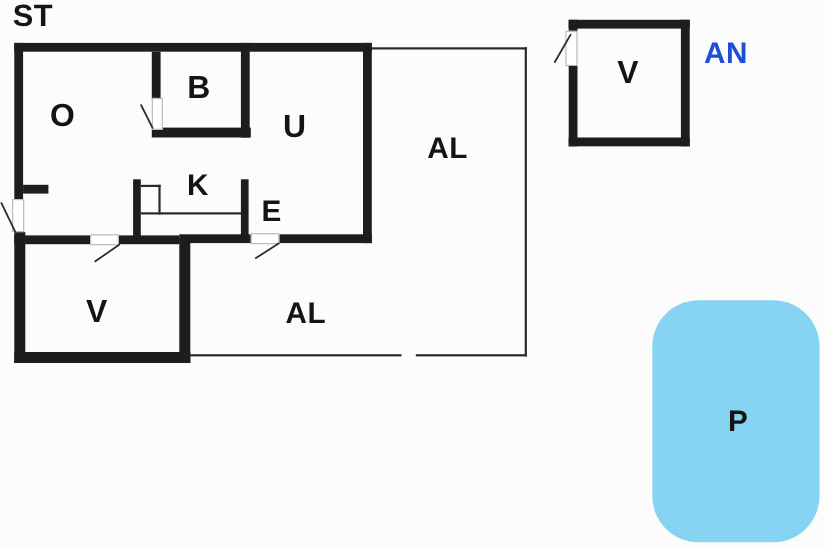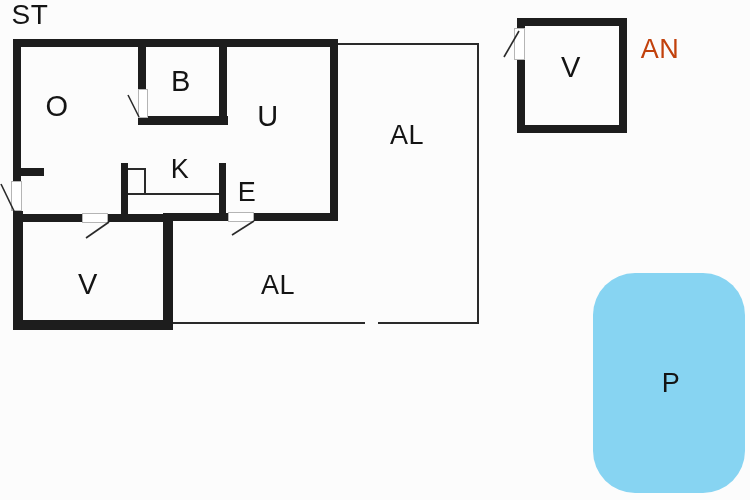--- a/index.html
+++ b/index.html
@@ -7,20 +7,21 @@
     padding:0;
     background:#ffffff;
     font-family:"Liberation Sans", sans-serif;
   }
   #canvas{
     position:relative;
     width:750px;
     height:500px;
     overflow:hidden;
     background:#fcfcfc;
+    font-weight:bold;
   }
   .wall{
     position:absolute;
     background:#1d1d1d;
   }
   .thin{
     position:absolute;
     background:#222222;
   }
   .leaf{
@@ -94,15 +95,15 @@
     <div class="room-label" style="left: 30px; top: 15px; font-size: 28px; color: rgb(20, 20, 20);">ST</div>
     <div class="room-label" style="left: 57px; top: 106px; font-size: 29px; color: rgb(20, 20, 20);">O</div>
     <div class="room-label" style="left: 181px; top: 81px; font-size: 29px; color: rgb(20, 20, 20);">B</div>
     <div class="room-label" style="left: 268px; top: 116px; font-size: 29px; color: rgb(20, 20, 20);">U</div>
     <div class="room-label" style="left: 180px; top: 169px; font-size: 27px; color: rgb(20, 20, 20);">K</div>
     <div class="room-label" style="left: 247px; top: 192px; font-size: 27px; color: rgb(20, 20, 20);">E</div>
     <div class="room-label" style="left: 407px; top: 135px; font-size: 27px; color: rgb(20, 20, 20);">AL</div>
     <div class="room-label" style="left: 278px; top: 285px; font-size: 27px; color: rgb(20, 20, 20);">AL</div>
     <div class="room-label" style="left: 88px; top: 284px; font-size: 29px; color: rgb(20, 20, 20);">V</div>
     <div class="room-label" style="left: 571px; top: 67px; font-size: 29px; color: rgb(20, 20, 20);">V</div>
-    <div class="room-label" style="left: 660px; top: 49px; font-size: 27px; color: #c2410c;">AN</div>
+    <div class="room-label" style="left: 660px; top: 49px; font-size: 27px; color: #1d4ed8;">AN</div>
     <div class="room-label" style="left: 671px; top: 383px; font-size: 27px; color: rgb(20, 20, 20);">P</div>
   </div>
 
 </body></html>

